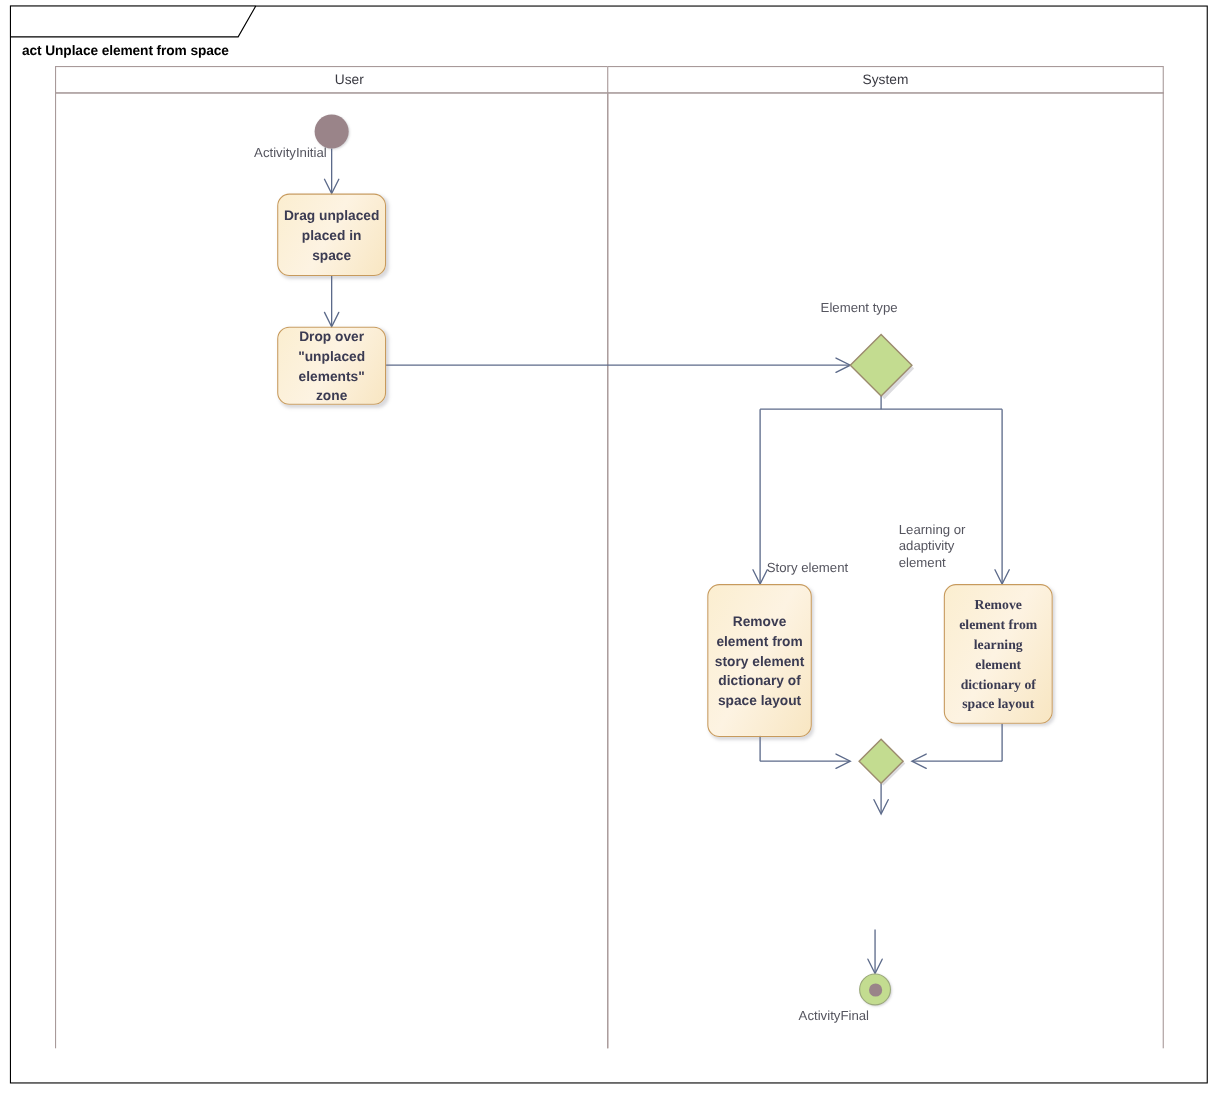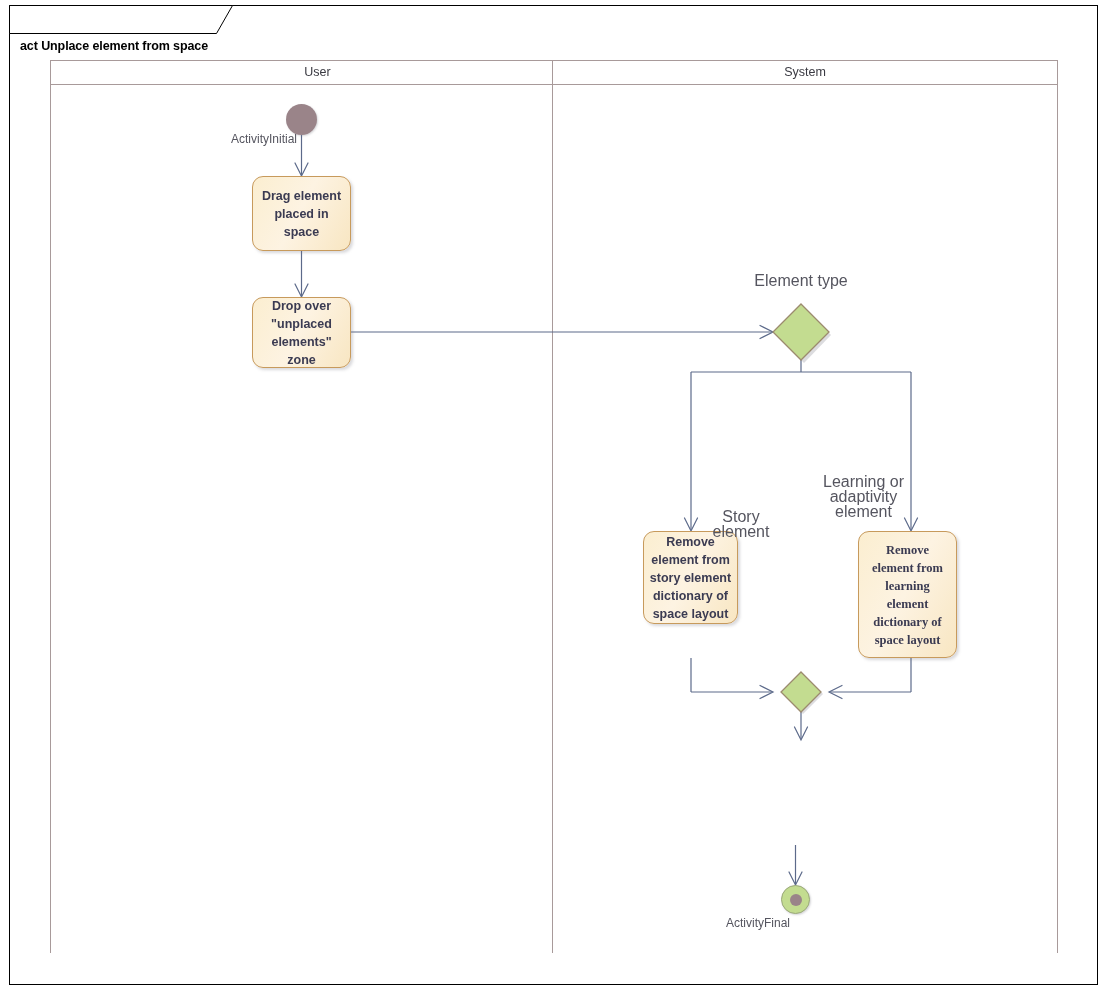--- a/index.html
+++ b/index.html
@@ -125,23 +125,23 @@
   .node-caption {
     position: absolute;
     font-size: 12px;
     color: #55555f;
     white-space: nowrap;
     text-align: left;
   }
   
   .edge-label {
     position: absolute;
-    font-size: 16px;
+    font-size: 12px;
     color: #55555f;
-    text-align: center;
+    text-align: left;
     line-height: 15px;
   }
   
   #connectors {
     position: absolute;
     left: 0;
     top: 0;
     width: 1109px;
     height: 998px;
     pointer-events: none;
@@ -210,28 +210,28 @@
 
       <line x1="801" y1="712" x2="801" y2="739"></line>
       <path d="M794.5,727 L801,740 L807.5,727" stroke-linecap="round"></path>
 
       <line x1="795.5" y1="845" x2="795.5" y2="884"></line>
       <path d="M789,872 L795.5,885 L802,872" stroke-linecap="round"></path>
     </g>
   </svg>
 
   <div class="action-node" style="left:252px; top:176px; width:99px; height:75px;">
-    <span>Drag element placed in space</span>
+    <span>Drag unplaced placed in space</span>
   </div>
 
   <div class="action-node" style="left:252px; top:297px; width:99px; height:71px;">
     <span>Drop over "unplaced elements" zone</span>
   </div>
 
-  <div class="action-node" style="left:643px; top:531px; width:95px; height:93px;">
+  <div class="action-node" style="left:643px; top:531px; width:95px; height:139px;">
     <span>Remove element from story element dictionary of space layout</span>
   </div>
 
   <div class="action-node" style="left:858px; top:531px; width:99px; height:127px;font-family:Liberation Serif, serif;">
     <span>Remove element from learning element dictionary of space layout</span>
   </div>
 
 
   <svg id="decisions">
 

